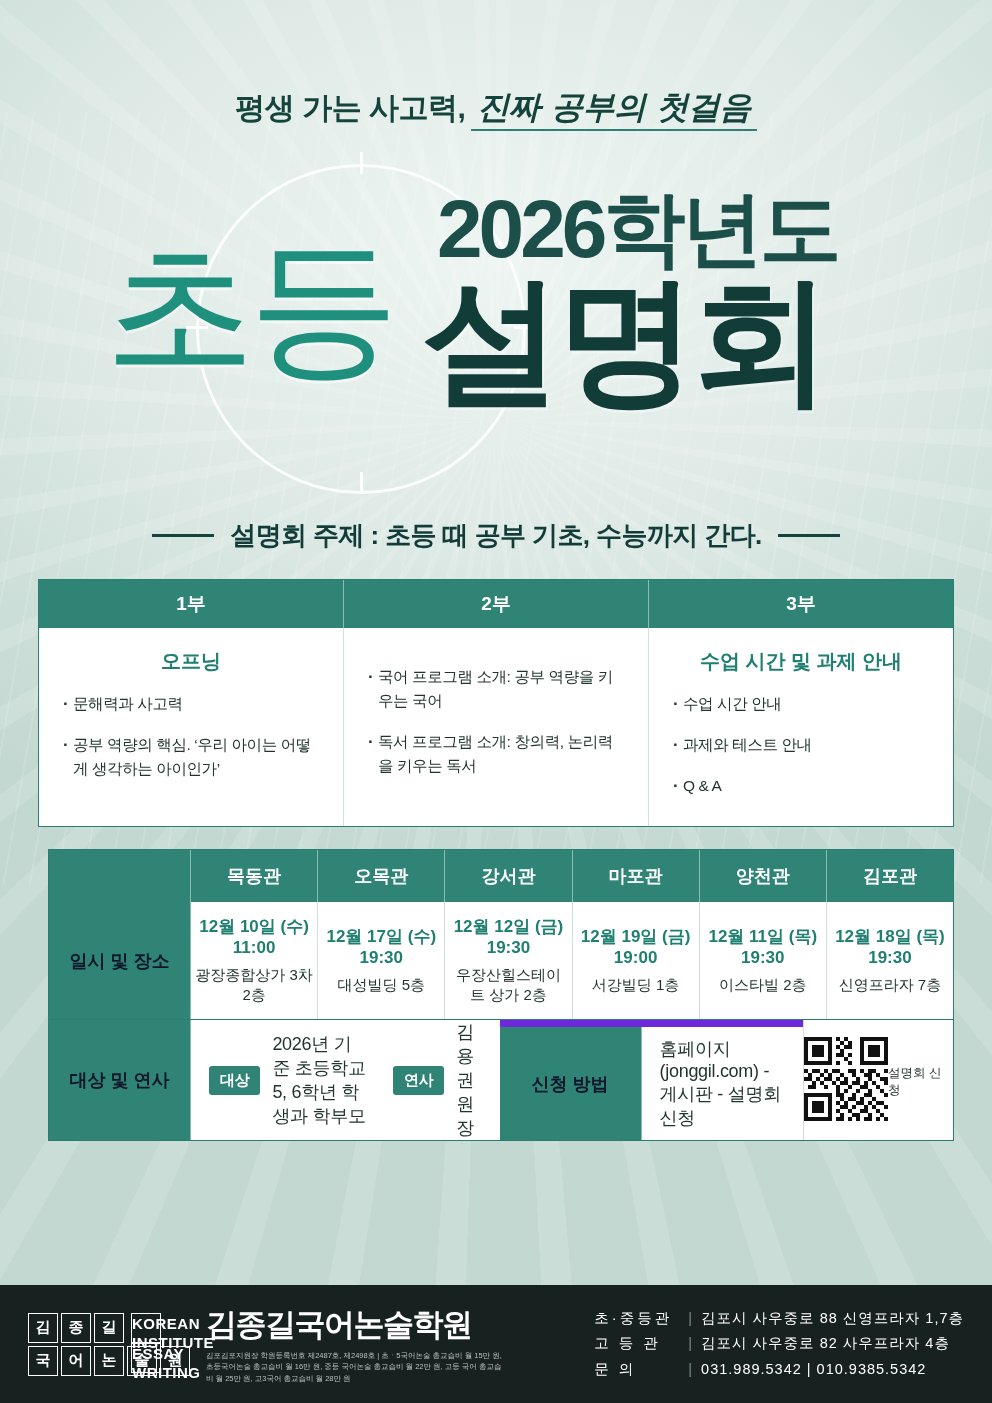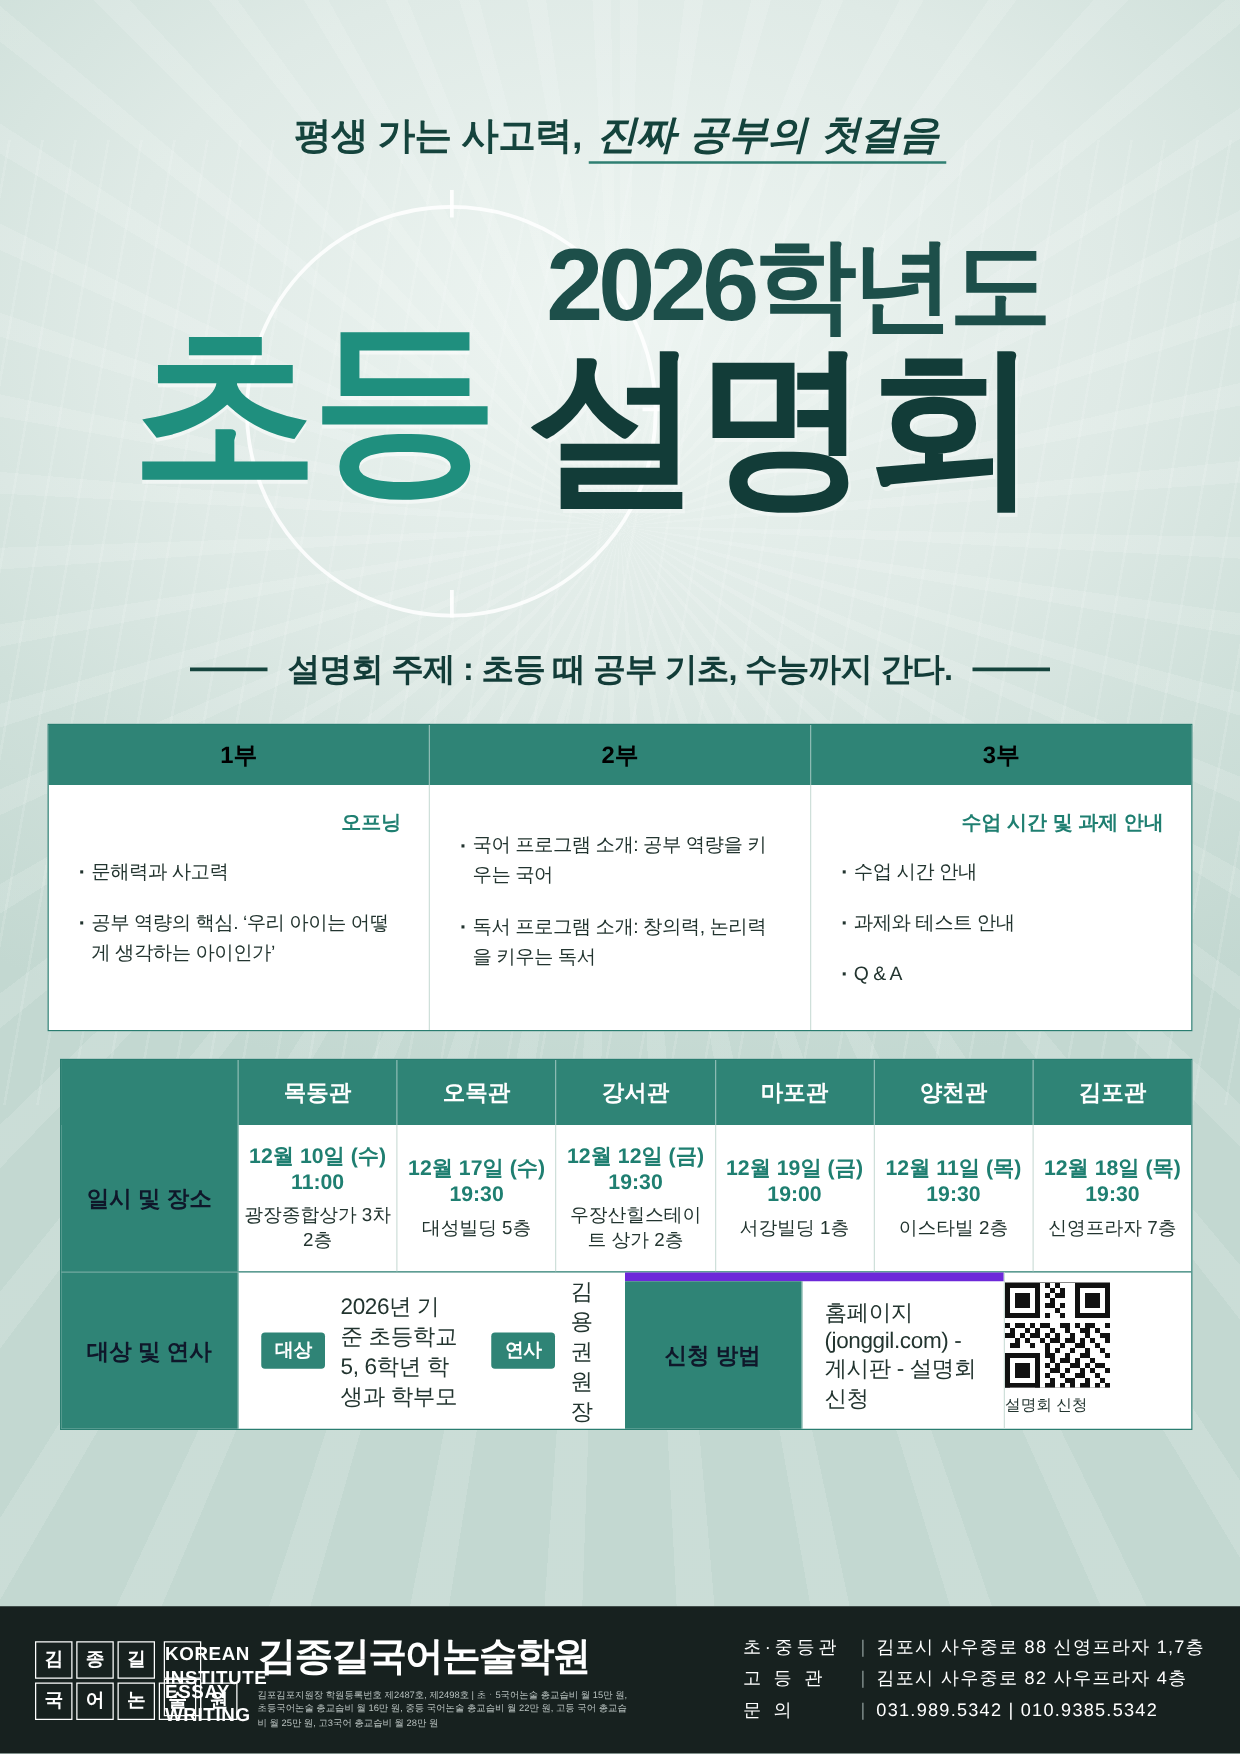--- a/index.html
+++ b/index.html
@@ -71,23 +71,23 @@
     border-radius: 50%;
   }
   .tick { position:absolute; background: rgba(255,255,255,0.9); }
   .tick.t { left:360px; top:0px; width:3px; height:22px; }
   .tick.b { left:360px; top:320px; width:3px; height:22px; }
   .tick.l { left:186px; top:174px; width:22px; height:3px; }
   .tick.r { left:514px; top:174px; width:22px; height:3px; }
 
   .big-chodeung {
     position: absolute;
-    left: 105px; top: 97px;
+    left: 105px; top: 80px;
     font-size: 150px;
-    font-weight: 700;
+    font-weight: 400;
     color: #1f8f7e;
     letter-spacing: -6px;
     line-height: 1;
     text-shadow: 0 3px 0 rgba(255,255,255,.5);
   }
   .year {
     position: absolute;
     left: 437px; top: 36px;
     font-size: 82px;
     font-weight: 900;
@@ -121,34 +121,34 @@
 
   
   .panel {
     position: relative;
     margin: 26px 38px 0 38px;
     background: #ffffff;
     border: 1px solid #2a7d70;
   }
   .prog-head { display: flex; background: #2f8476; }
   .prog-head div {
-    flex: 1; text-align: center; color: #000000;
+    flex: 1; text-align: center; color: #ffffff;
     font-size: 19px; font-weight: 700; padding: 11px 0;
     border-right: 1px solid rgba(255,255,255,.45);
   }
   .prog-head div:last-child { border-right: none; }
   .prog-body { display: flex; min-height: 196px; }
   .prog-col {
     flex: 1; padding: 20px 22px 18px 22px;
     border-right: 1px solid #cfe0da;
   }
   .prog-col:last-child { border-right: none; }
   .prog-col h4 {
-    text-align: right; color: #1f7f71;
-    font-size: 16px; font-weight: 800; margin-bottom: 6px;
+    text-align: center; color: #1f7f71;
+    font-size: 20px; font-weight: 800; margin-bottom: 6px;
   }
   .prog-col ul { list-style: none; }
   .prog-col li {
     font-size: 15.5px; color: #22342f; line-height: 1.55;
     margin-bottom: 10px; padding-left: 12px; position: relative;
     letter-spacing: -0.4px;
     margin-top: 17px;
   }
   .prog-col li::before {
     content: "·"; position: absolute; left: 2px; top: -1px;
@@ -203,22 +203,22 @@
     font-size: 18px; color: #22342f; letter-spacing: -0.3px;
   }
   .tag {
     background: #2f8476; color: #fff; font-size: 15px; font-weight: 700;
     padding: 5px 11px; border-radius: 3px; white-space: nowrap;
   }
   .spacer { flex: 1; }
   .qr-box {
     width: 150px; min-width: 150px;
     border-left: 1px solid #cfe0da;
-    display: flex; flex-direction: column;
-    align-items: flex-start; justify-content: center;
+    display: flex; flex-direction: row;
+    align-items: center; justify-content: center;
     padding: 8px 0 10px 0;
   }
   .qr {
     width: 84px; height: 84px;
     background:
       linear-gradient(#111,#111) 0 0/100% 100% no-repeat;
     position: relative;
     image-rendering: pixelated;
   }
   .qr svg { display:block; }

